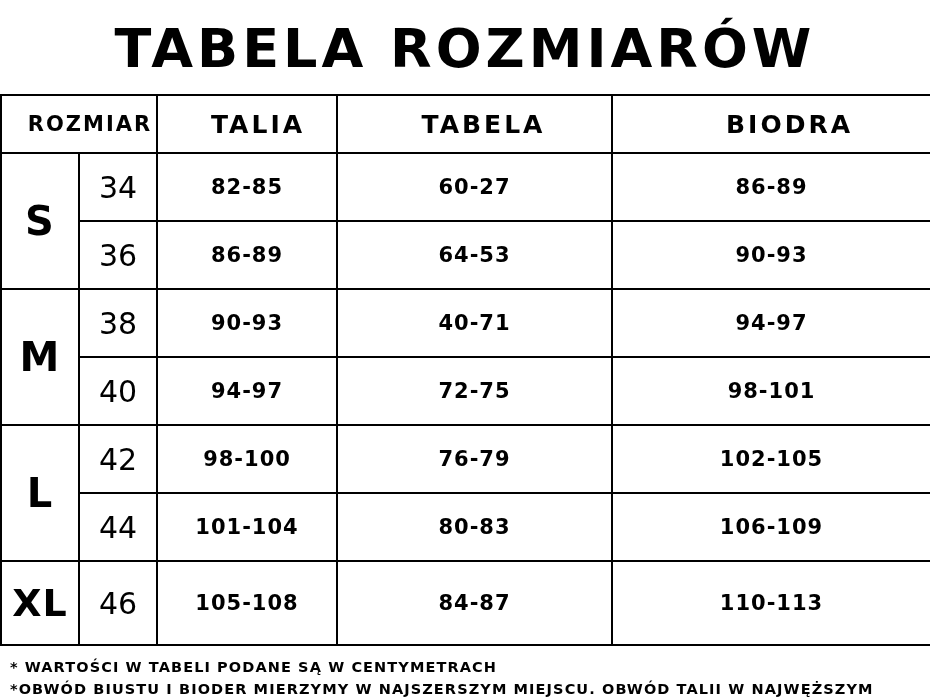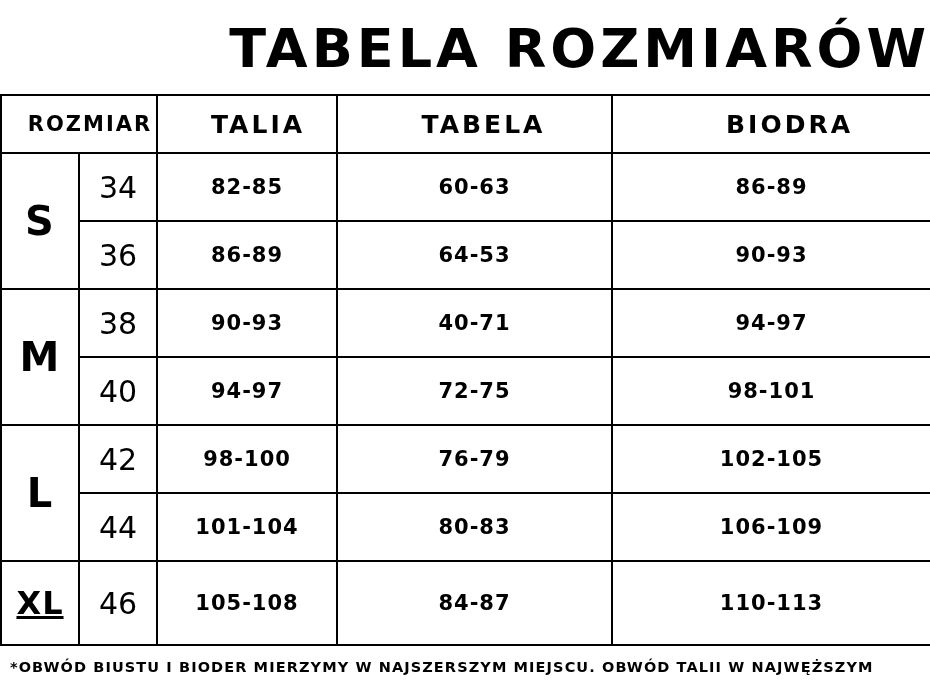--- a/index.html
+++ b/index.html
@@ -15,21 +15,21 @@
     overflow: hidden;
   }
   .page {
     position: relative;
     width: 930px;
     height: 698px;
     background: #ffffff;
     box-sizing: border-box;
   }
   .title {
-    text-align: right;
+    text-align: center;
     font-family: "DejaVu Sans", sans-serif;
     font-weight: bold;
     font-size: 54px;
     letter-spacing: 4px;
     margin: 22px 0 18px 0;
     line-height: 1.0;
   }
   table.size-table {
     width: 930px;
     border-collapse: collapse;
@@ -79,21 +79,21 @@
     font-weight: normal;
   }
   .val-cell {
     font-size: 21px;
     font-weight: bold;
     letter-spacing: 1px;
     border-radius: 25px;
   }
   .row-tall td { height: 66px; }
   .row-xl td { height: 82px; }
-  .xl-letter { font-size: 32px; text-decoration: underline; }
+  .xl-letter { font-size: 38px; }
 
   .notes {
     margin-top: 10px;
     padding-left: 10px;
     font-size: 14.5px;
     font-weight: bold;
     letter-spacing: 1.1px;
     line-height: 1.55;
     font-family: "DejaVu Sans", sans-serif;
   }
@@ -119,21 +119,21 @@
         <th colspan="2" class="head-left head-rozmiar">ROZMIAR</th>
         <th class="head-bust">TALIA</th>
         <th class="head-waist">TABELA</th>
         <th class="head-hips">BIODRA</th>
       </tr>
 
       <tr class="row-tall">
         <td class="letter-cell" rowspan="2">S</td>
         <td class="num-cell">34</td>
         <td class="val-cell">82-85</td>
-        <td class="val-cell">60-63</td>
+        <td class="val-cell">60-27</td>
         <td class="val-cell">86-89</td>
       </tr>
       <tr class="row-tall">
         <td class="num-cell">36</td>
         <td class="val-cell">86-89</td>
         <td class="val-cell">64-53</td>
         <td class="val-cell">90-93</td>
       </tr>
 
       <tr class="row-tall">
@@ -168,16 +168,17 @@
         <td class="letter-cell xl-letter">XL</td>
         <td class="num-cell">46</td>
         <td class="val-cell">105-108</td>
         <td class="val-cell">84-87</td>
         <td class="val-cell">110-113</td>
       </tr>
     </tbody>
   </table>
 
   <div class="notes">
+    <div>* WARTOŚCI W TABELI PODANE SĄ W CENTYMETRACH</div>
     <div>*OBWÓD BIUSTU I BIODER MIERZYMY W NAJSZERSZYM MIEJSCU. OBWÓD TALII W NAJWĘŻSZYM</div>
   </div>
 
 </div>
 
 </body></html>

